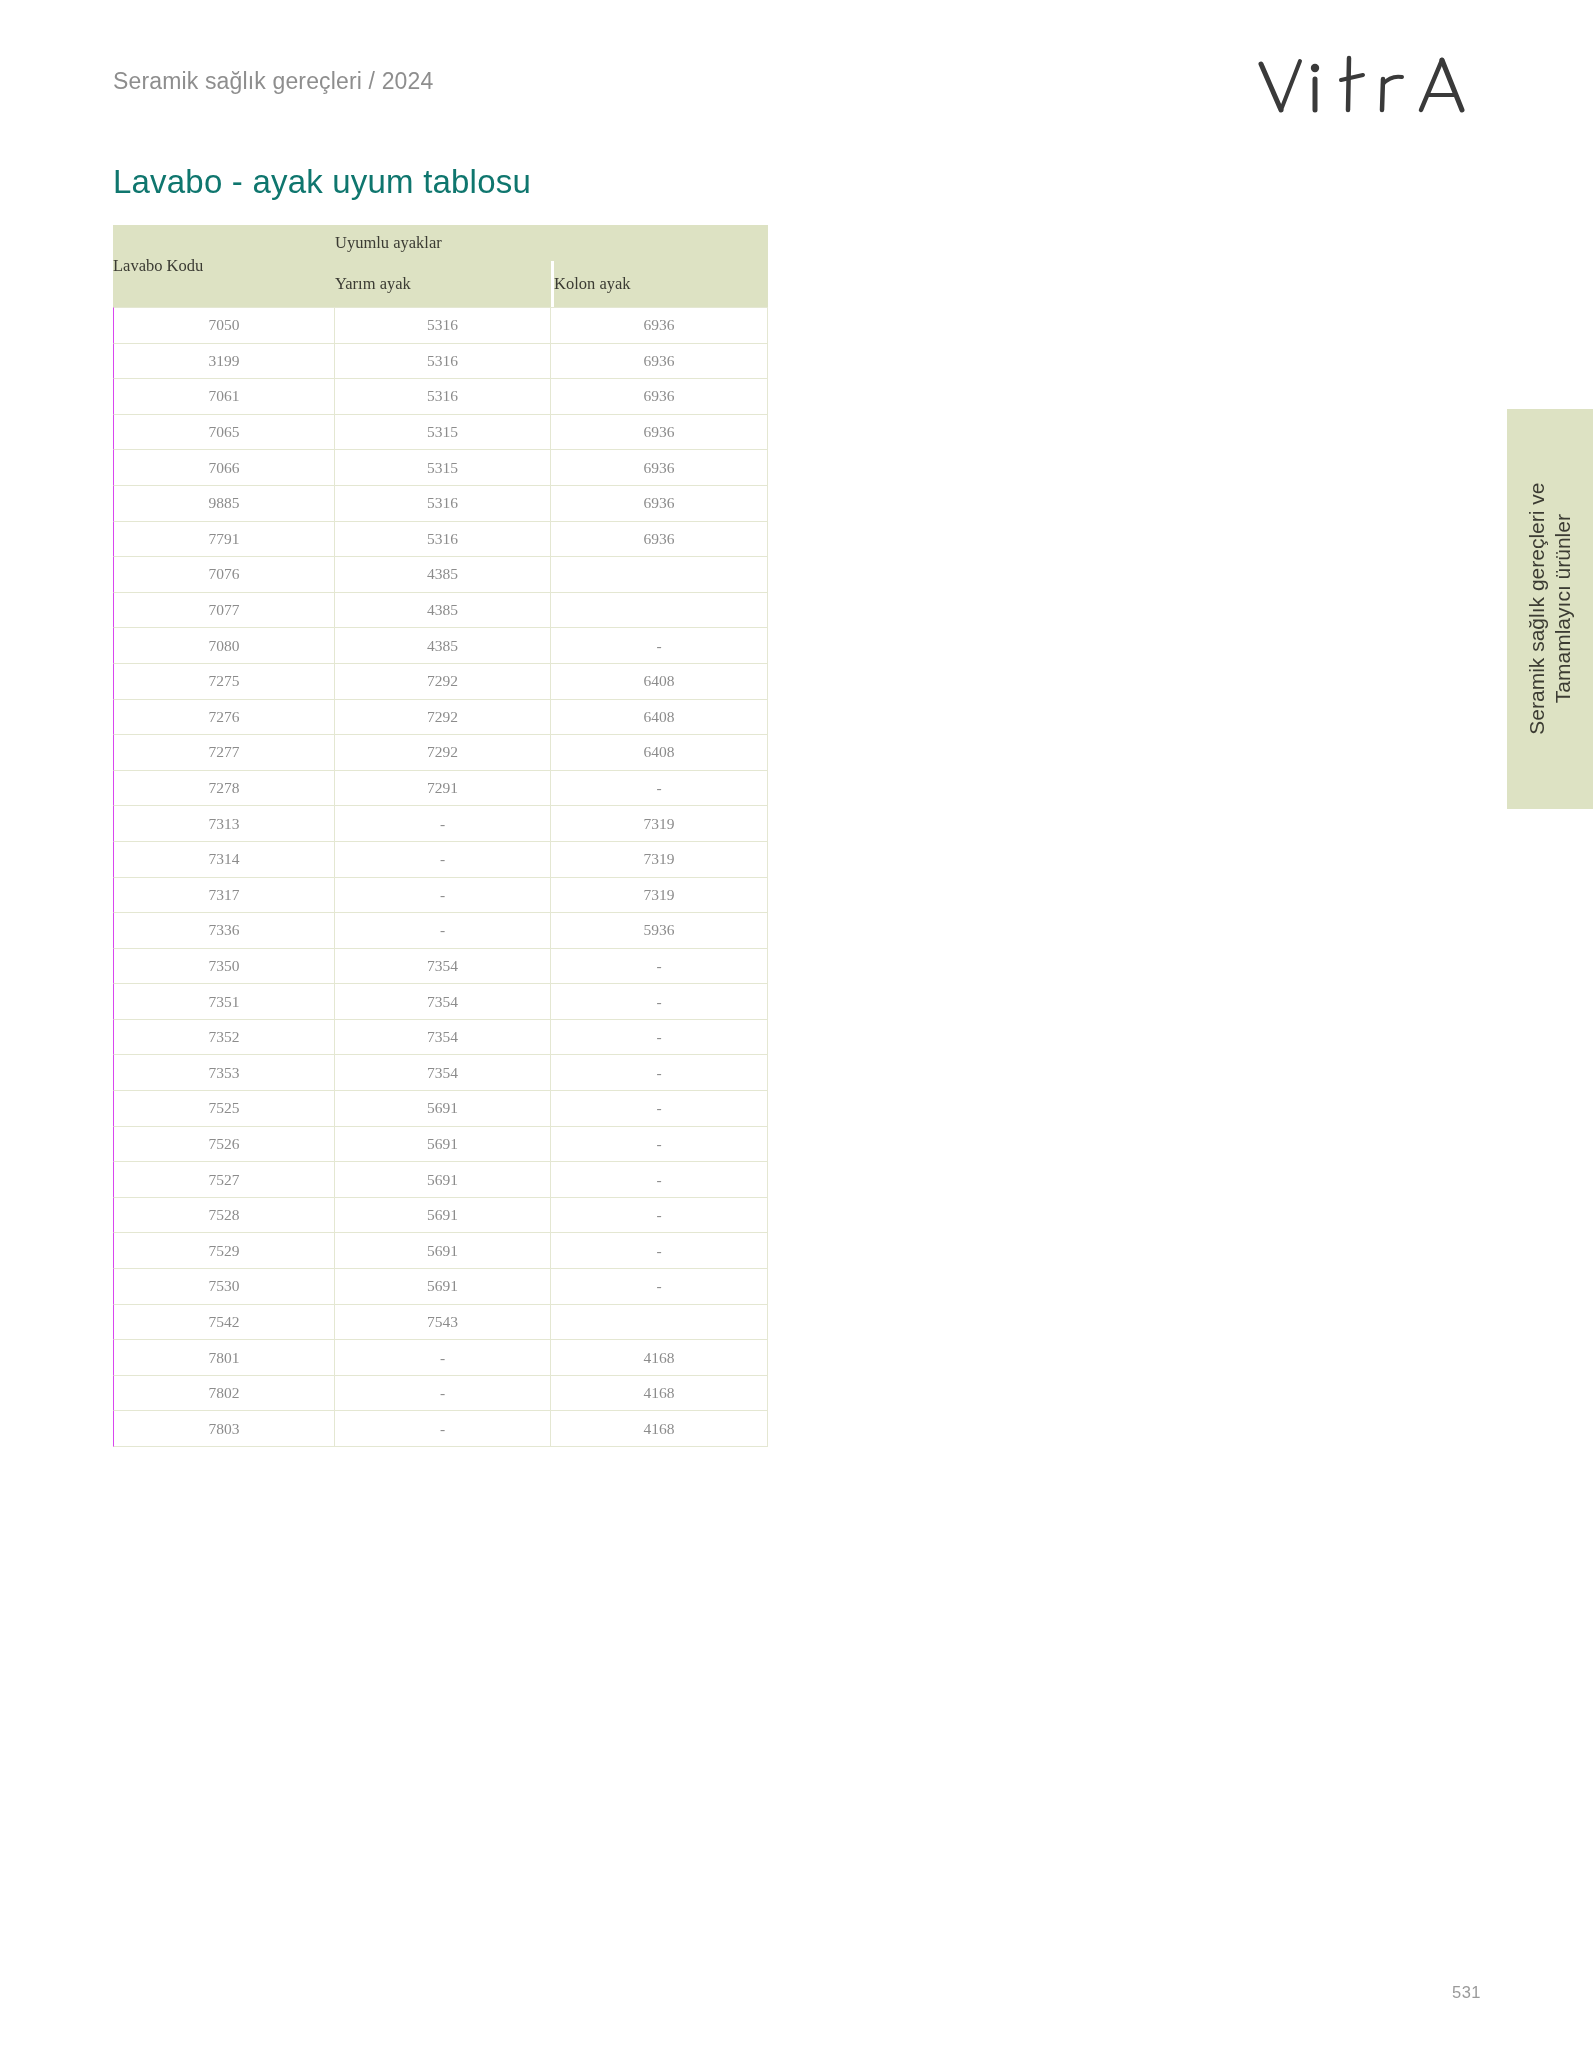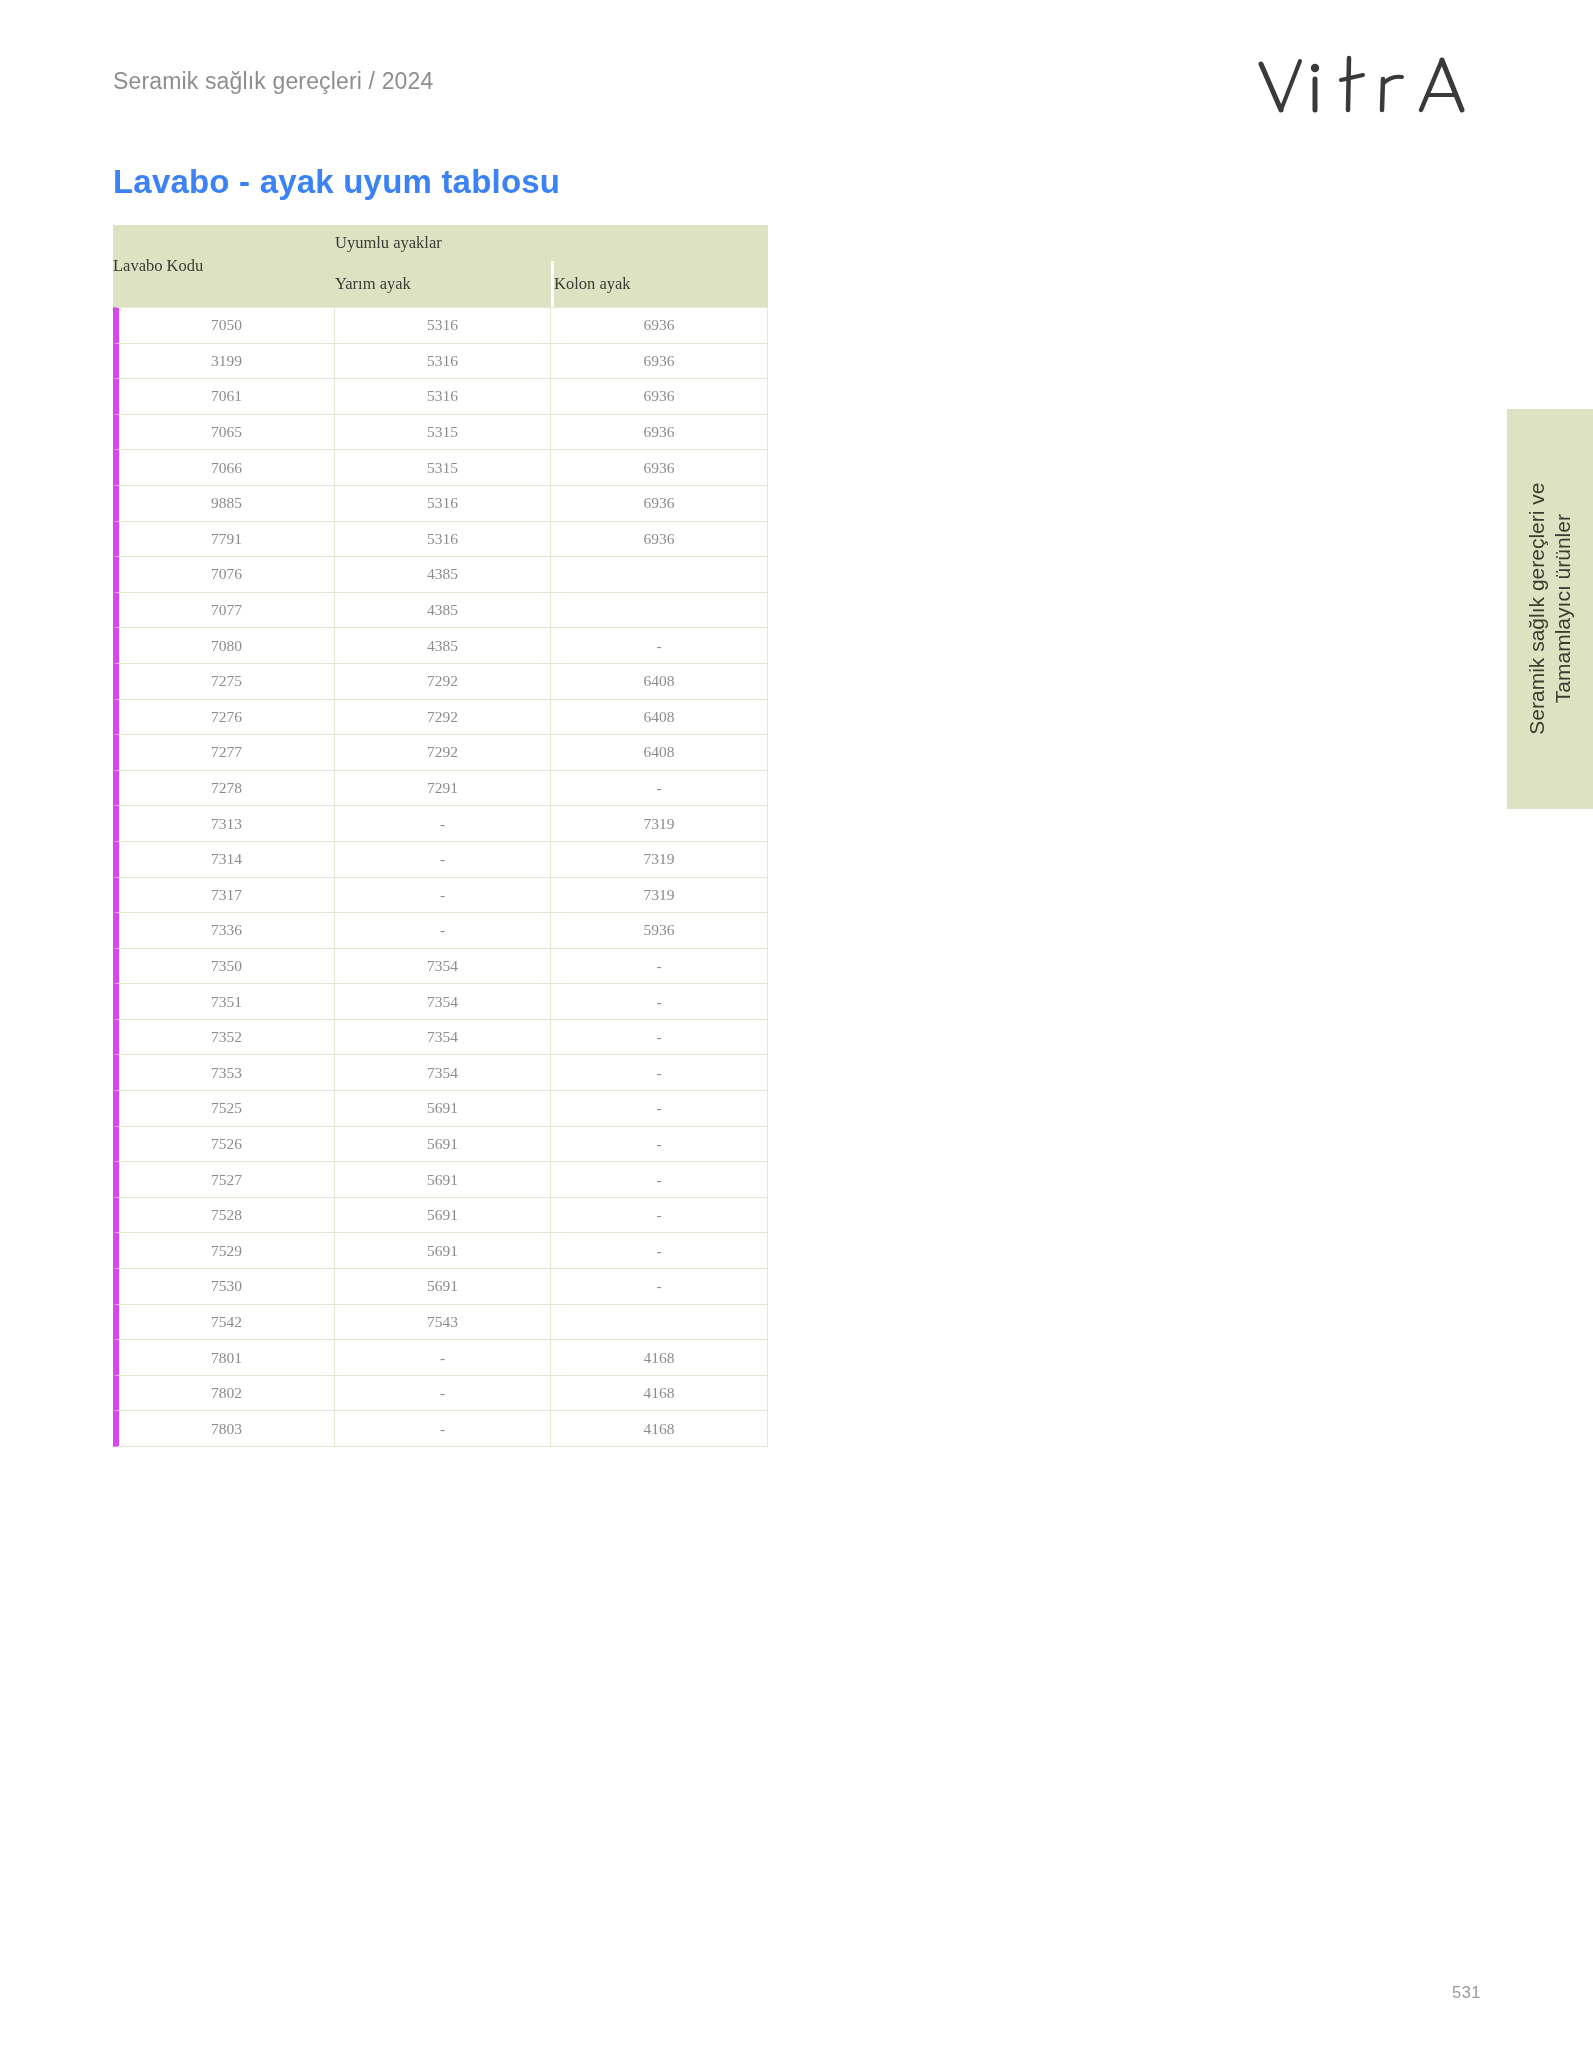--- a/index.html
+++ b/index.html
@@ -35,22 +35,22 @@
     height: 72px;
   }
   .brand-logo svg { display: block; width: 100%; height: 100%; }
 
   
   .page-title {
     position: absolute;
     left: 113px;
     top: 163px;
     font-size: 33px;
-    font-weight: 700;
-    color: #3b82f6;
+    font-weight: 400;
+    color: #0f766e;
     letter-spacing: 0.2px;
     white-space: nowrap;
   }
 
   
   .compat-table {
     position: absolute;
     left: 113px;
     top: 225px;
     width: 655px;
@@ -94,21 +94,21 @@
     text-align: center;
     vertical-align: middle;
     font-size: 15.5px;
     color: #8c8c8c;
     font-family: "Liberation Serif", serif;
     border-bottom: 1px solid #e4e7d2;
     border-right: 1px solid #e4e7d2;
     padding: 0;
     background: #ffffff;
   }
-  .compat-table td.first-col { border-left: 6px solid #d946ef; }
+  .compat-table td.first-col { border-left: 1px solid #d946ef; }
   .compat-table tbody tr:first-child td { border-top: 1px solid #e4e7d2; }
 
   
   .side-tab {
     position: absolute;
     left: 1507px;
     top: 409px;
     width: 86px;
     height: 400px;
     background: #dde2c3;

